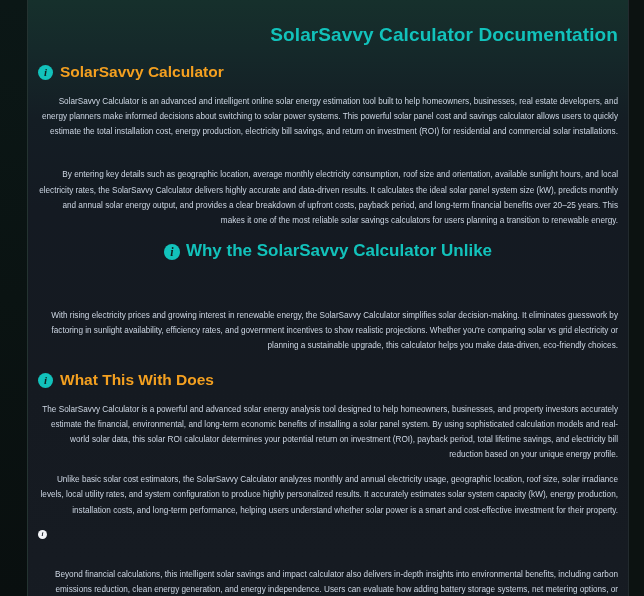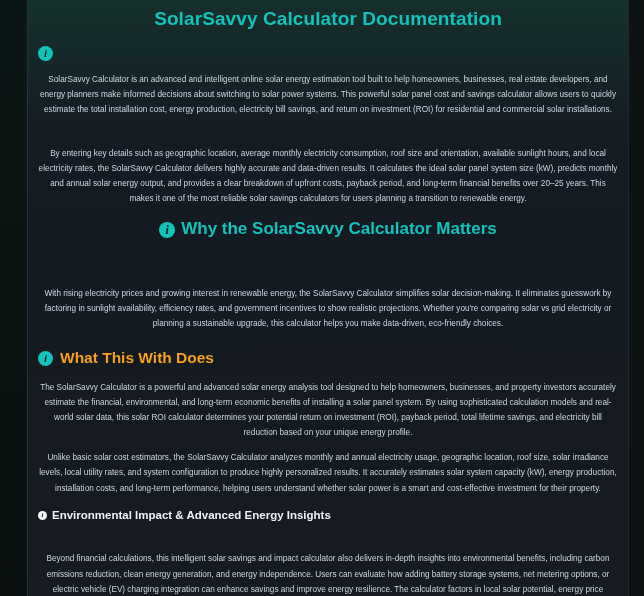--- a/index.html
+++ b/index.html
@@ -50,22 +50,22 @@
     width: 600px;
     min-height: 596px;
     box-sizing: border-box;
     background: linear-gradient(180deg, #16302c 0%, #15292a 7%, #141d24 17%, #141a22 30%, #151a21 55%, #161b22 80%, #171c23 100%);
     padding: 0 0 8px 0;
     border-bottom: 1px solid #2a3139;
   }
 
   .doc-title {
     margin: 0;
-    padding: 8px 10px 10px 10px;
-    text-align: center;
+    padding: 24px 10px 10px 10px;
+    text-align: right;
     font-size: 19px;
     font-weight: bold;
     color: #12c2bb;
     letter-spacing: 0.1px;
   }
 
   .section {
     padding: 0 10px 0 10px;
   }
 
@@ -151,21 +151,21 @@
     height: 11px;
     border-radius: 50% 50% 45% 45%;
     background: #1ccfc4;
   }
 
   p.body-text {
     margin: 0 0 10px 0;
     font-size: 8.2px;
     line-height: 1.85;
     color: #cdd6e3;
-    text-align: center;
+    text-align: right;
   }
   p.body-text:last-child { margin-bottom: 0; margin-top: 28px; }
 
   .sub-block p.body-text {
     line-height: 1.9;
     margin-bottom: 0;
   }
   .gap-md { height: 10px; }
   .gap-sm { height: 5px; }
 </style>
@@ -177,50 +177,50 @@
   <div class="gutter-left"></div>
   <div class="gutter-right"></div>
 
   <div class="content">
 
     <h1 class="doc-title">SolarSavvy Calculator Documentation</h1>
 
     <div class="section">
       <h2 class="sec-heading">
         <span class="info-icon">i</span>
+        <span>SolarSavvy Calculator</span>
       </h2>
       <div class="gap-sm"></div>
       <p class="body-text">SolarSavvy Calculator is an advanced and intelligent online solar energy estimation tool built to help homeowners, businesses, real estate developers, and energy planners make informed decisions about switching to solar power systems. This powerful solar panel cost and savings calculator allows users to quickly estimate the total installation cost, energy production, electricity bill savings, and return on investment (ROI) for residential and commercial solar installations.</p>
       <p class="body-text">By entering key details such as geographic location, average monthly electricity consumption, roof size and orientation, available sunlight hours, and local electricity rates, the SolarSavvy Calculator delivers highly accurate and data-driven results. It calculates the ideal solar panel system size (kW), predicts monthly and annual solar energy output, and provides a clear breakdown of upfront costs, payback period, and long-term financial benefits over 20–25 years. This makes it one of the most reliable solar savings calculators for users planning a transition to renewable energy.</p>
     </div>
 
     <div class="section">
       <h2 class="sec-heading-center">
         <span class="info-icon lg">i</span>
-        <span>Why the SolarSavvy Calculator Matters</span>
+        <span>Why the SolarSavvy Calculator Unlike</span>
       </h2>
       <div class="gap-sm"></div>
       <p class="body-text">With rising electricity prices and growing interest in renewable energy, the SolarSavvy Calculator simplifies solar decision-making. It eliminates guesswork by factoring in sunlight availability, efficiency rates, and government incentives to show realistic projections. Whether you're comparing solar vs grid electricity or planning a sustainable upgrade, this calculator helps you make data-driven, eco-friendly choices.</p>
     </div>
 
     <div class="gap-md"></div>
 
     <div class="section">
       <h2 class="sec-heading">
         <span class="info-icon">i</span>
         <span>What This With Does</span>
       </h2>
       <div class="gap-sm"></div>
       <p class="body-text">The SolarSavvy Calculator is a powerful and advanced solar energy analysis tool designed to help homeowners, businesses, and property investors accurately estimate the financial, environmental, and long-term economic benefits of installing a solar panel system. By using sophisticated calculation models and real-world solar data, this solar ROI calculator determines your potential return on investment (ROI), payback period, total lifetime savings, and electricity bill reduction based on your unique energy profile.</p>
       <p class="body-text">Unlike basic solar cost estimators, the SolarSavvy Calculator analyzes monthly and annual electricity usage, geographic location, roof size, solar irradiance levels, local utility rates, and system configuration to produce highly personalized results. It accurately estimates solar system capacity (kW), energy production, installation costs, and long-term performance, helping users understand whether solar power is a smart and cost-effective investment for their property.</p>
 
       <div class="sub-block">
         <h3 class="sub-heading">
           <span class="info-icon sm">i</span>
-          <span>Environmental Impact &amp; Advanced Energy Insights</span>
         </h3>
         <p class="body-text">Beyond financial calculations, this intelligent solar savings and impact calculator also delivers in-depth insights into environmental benefits, including carbon emissions reduction, clean energy generation, and energy independence. Users can evaluate how adding battery storage systems, net metering options, or electric vehicle (EV) charging integration can enhance savings and improve energy resilience. The calculator factors in local solar potential, energy price inflation, government incentives, tax credits, system degradation over time, and maintenance costs to ensure accurate and realistic projections. Whether you are searching for a solar panel cost calculator, solar payback period estimator, renewable energy ROI tool, or a comprehensive solar investment analysis platform, the SolarSavvy Calculator empowers you with data-driven insights to make confident, future-ready decisions toward sustainable energy adoption.</p>
       </div>
     </div>
 
     <div class="section">
       <h2 class="sec-heading">
         <span class="bulb-icon">
           <span class="glass"></span>
 

